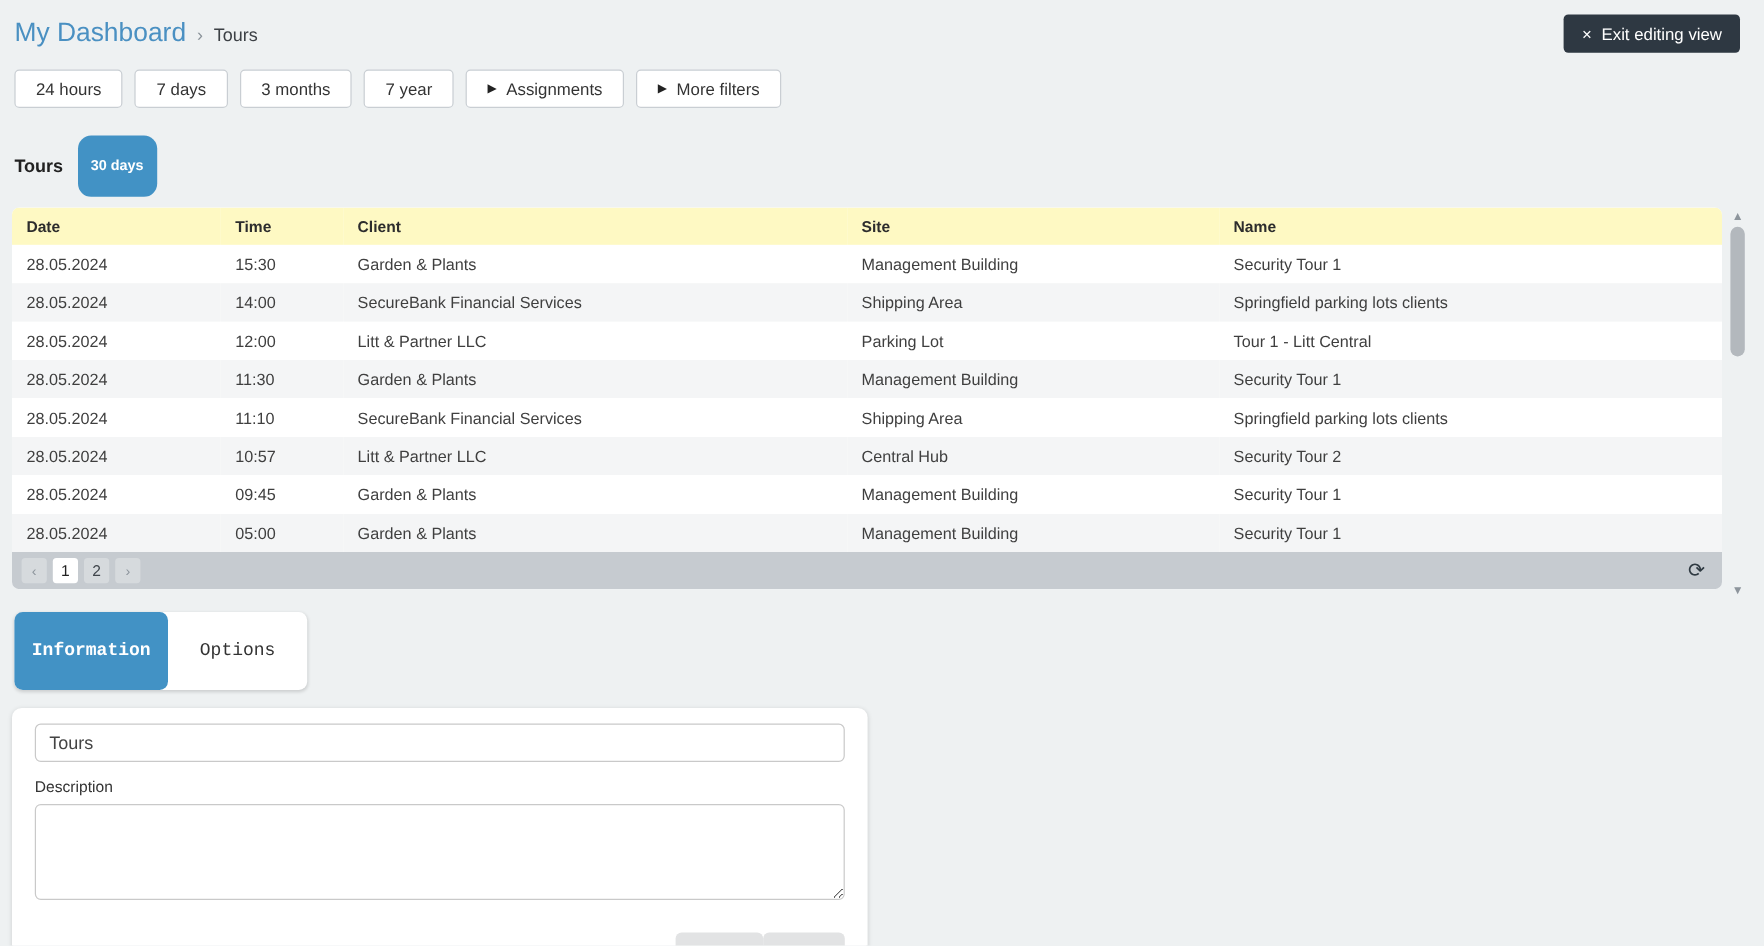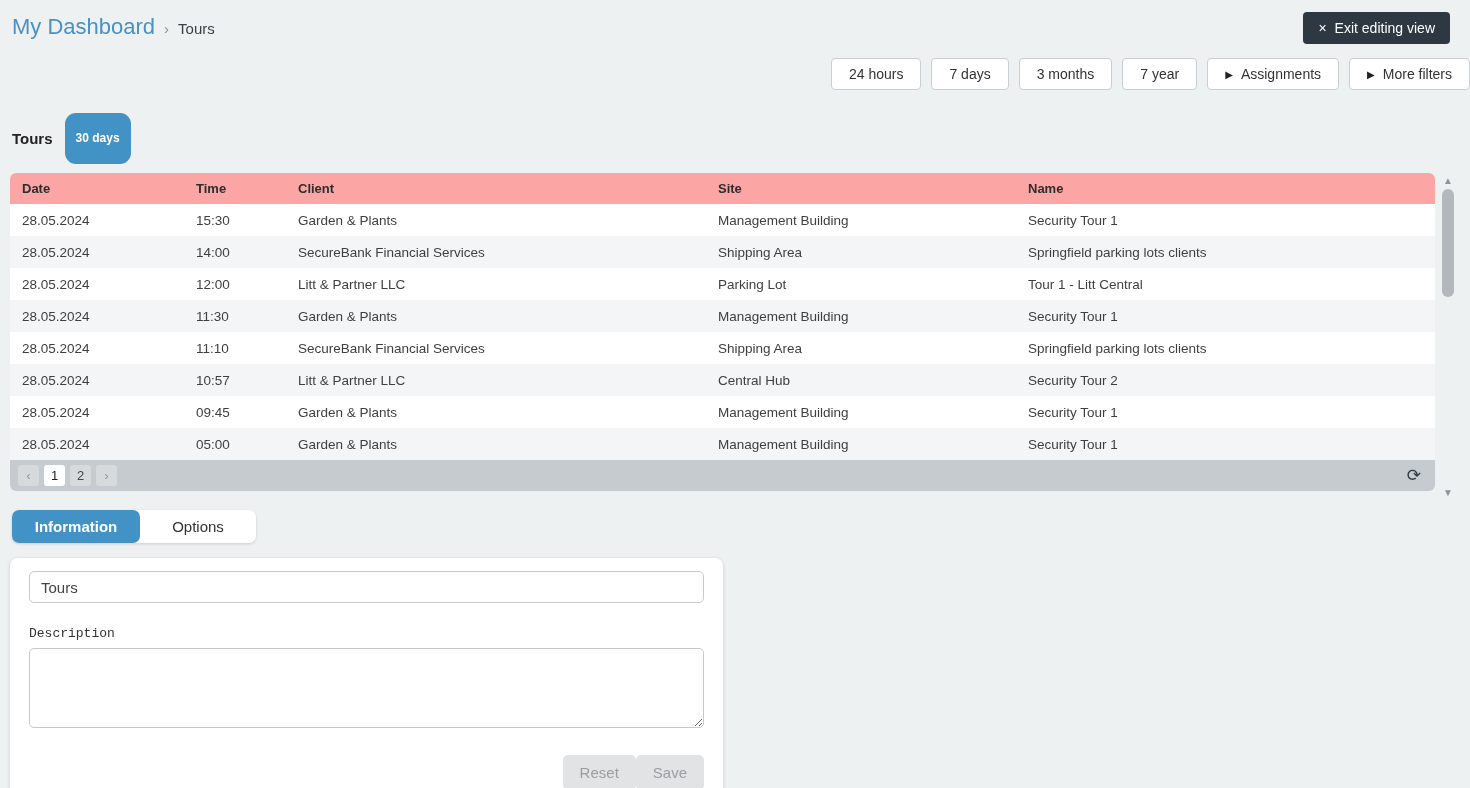--- a/index.html
+++ b/index.html
@@ -22,40 +22,40 @@
   }
   .breadcrumb .sep { color: #8a9299; font-size: 15px; }
   .breadcrumb .current { color: #3c4045; font-size: 15px; }
   .exit-btn {
     background: var(--dark-btn); color: #fff; border: none; border-radius: 4px;
     font-family: inherit; font-size: 14px; padding: 8px 15px; cursor: pointer;
     display: inline-flex; align-items: center; gap: 8px;
   }
   .exit-btn .x { font-size: 14px; line-height: 1; }
   
-  .filters { display: flex; gap: 10px; padding: 14px 0 0 12px; justify-content: flex-end; }
+  .filters { display: flex; gap: 10px; padding: 14px 0 0 12px; }
   .filter-btn {
     background: #fff; border: 1px solid #c9ced3; border-radius: 4px;
     font-family: inherit; font-size: 14px; color: #333; cursor: pointer;
     padding: 7px 17px; display: inline-flex; align-items: center; gap: 8px;
   }
   .filter-btn .arrow { font-size: 10px; color: #222; }
   
   .widget-header { display: flex; align-items: center; gap: 12px; margin: 23px 0 9px 12px; }
   .widget-title { font-size: 15px; font-weight: 700; color: #222; }
   .badge {
     background: var(--accent); color: #fff; font-size: 12px; font-weight: 700;
     border-radius: 11px; padding: 19px 11px; line-height: 1.1;
   }
   
   .table-zone { position: relative; margin: 0 10px; }
   .table-wrap { margin-right: 25px; border-radius: 6px; overflow: hidden; background:#fff; }
   table { width: 100%; border-collapse: collapse; table-layout: fixed; }
   thead th {
-    background: #fca5a5; color: #2d2d2d; font-size: 13px; font-weight: 700;
+    background: #fef9c3; color: #2d2d2d; font-size: 13px; font-weight: 700;
     text-align: left; padding: 8px 12px; height: 31px;
   }
   tbody td {
     color: #3f3f3f; font-size: 13.5px; padding: 8px 12px; height: 32px;
     overflow: hidden; white-space: nowrap; text-overflow: ellipsis;
   }
   tbody tr:nth-child(odd)  { background: #ffffff; }
   tbody tr:nth-child(even) { background: #f4f5f6; }
   tbody tr { cursor: pointer; }
   
@@ -84,22 +84,22 @@
   .v-scrollbar .thumb {
     position: absolute; top: 2px; left: 0; width: 12px; height: 108px;
     background: #b3b8bd; border-radius: 6px; cursor: grab;
   }
   
   .tabs {
     display: inline-flex; margin: 19px 0 0 12px; background: #fff; border-radius: 7px;
     box-shadow: 0 1px 3px rgba(0,0,0,.15);
   }
   .tab {
-    border: none; background: transparent; font-family: Liberation Sans, sans-serif; font-size: 15px;
-    padding: 8px 0; width: 116px; cursor: pointer; color: #333; border-radius: 7px;
+    border: none; background: transparent; font-family: Liberation Mono, monospace; font-size: 15px;
+    padding: 24px 0; width: 116px; cursor: pointer; color: #333; border-radius: 7px;
   }
   .tab.active { background: var(--accent); color: #fff; font-weight: 700; width: 128px; }
   
   .panel {
     width: 713px; margin: 15px 0 0 10px; background: #fff; border-radius: 8px;
     box-shadow: 0 1px 4px rgba(0,0,0,.14); padding: 13px 19px 16px;
   }
   .field-label { font-size: 13px; color: #333; margin: 4px 0 7px; }
   .field-label .req { color: #a5484c; margin-left: 3px; }
   .text-input {
@@ -259,21 +259,21 @@
   </div>
 </div>
 
 <div class="tabs" id="tabs">
     <button class="tab active">Information</button>
     <button class="tab">Options</button>
   </div>
 
 <div class="panel">
   <input class="text-input" type="text" value="Tours" style="">
-  <div class="field-label" style="margin-top:23px;font-family:Liberation Mono, monospace;">Description</div>
+  <div class="field-label" style="margin-top:13px;">Description</div>
   <textarea class="textarea" style=""></textarea>
   <div class="actions">
     <button class="action-btn">Reset</button>
     <button class="action-btn">Save</button>
   </div>
 </div>
 
 
 
 

